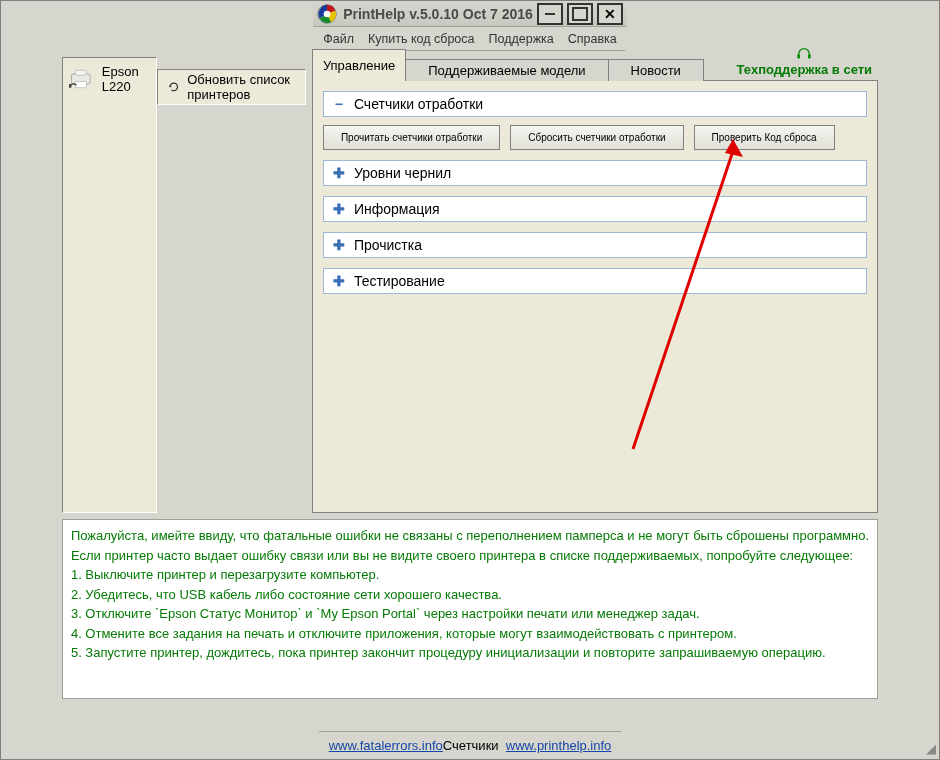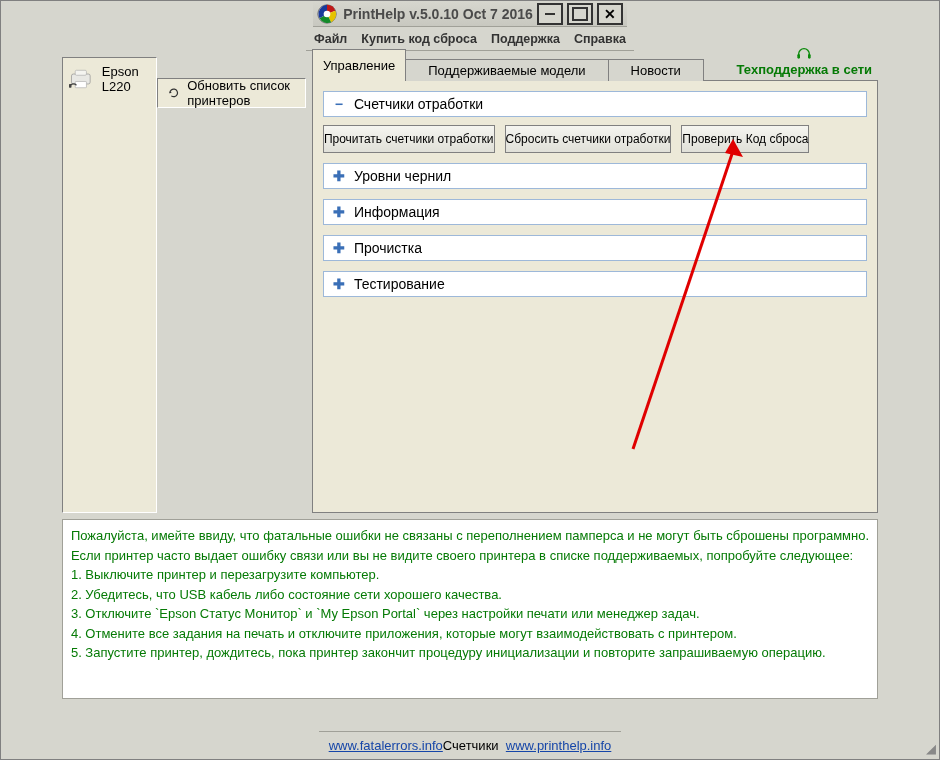--- a/index.html
+++ b/index.html
@@ -13,42 +13,42 @@
   .window { width:940px; height:760px; border:1px solid #808080; background:#d6d6ce; display:flex; flex-direction:column;align-items:center;}
   .titlebar { height:26px; background:linear-gradient(#d6d6ce,#c8c8c0); display:flex; align-items:center; padding:0 4px; border-bottom:1px solid #a0a098;}
   .title-text { font-size:14px; font-weight:bold; color:#4a4a4a; margin-left:6px;}
   .title-spacer{flex:1;}
   .win-btn { width:26px; height:22px; border:2px solid #333; margin-left:4px; display:flex; align-items:center; justify-content:center; background:#d6d6ce; font-weight:bold; font-size:14px;}
   .win-btn.min::after{content:""; display:block; width:10px; height:2px; background:#333;}
   .win-btn.max::after{content:""; display:block; width:12px; height:10px; border:2px solid #333;}
   .win-btn.close::after{content:"✕"; font-weight:bold;}
   .icon-logo { width:20px;height:20px; }
   .menubar { height:24px; display:flex; align-items:center; gap:14px; padding:0 8px; font-size:12.5px; color:#333; border-bottom:1px solid #a0a098; background:#d6d6ce;}
-  .menubar span{cursor:default;font-weight:bold;}
+  .menubar span{cursor:default;}
   .content-area { flex:1; padding:6px; background:#d6d6ce; display:flex; flex-direction:column; }
   .upper{display:flex; height:456px;}
   .left-panel{ width:244px; display:flex; flex-direction:row; margin-right:6px;}
   .printer-box{flex:1; border:1px solid #a0a098; border-right-color:#fff; border-bottom-color:#fff; border-left-color:#808080; border-top-color:#808080; background:#ece9d8; padding:6px;}
   .printer-row{display:flex; align-items:center; gap:8px;}
   .printer-icon{width:36px;height:30px;}
-  .refresh-btn{ height:30px; margin-top:21px; border:1px solid #808080; border-right-color:#fff; border-bottom-color:#fff; background:#ece9d8; display:flex; align-items:center; gap:8px; padding:0 10px; }
+  .refresh-btn{ height:36px; margin-top:12px; border:1px solid #808080; border-right-color:#fff; border-bottom-color:#fff; background:#ece9d8; display:flex; align-items:center; gap:8px; padding:0 10px; }
   .refresh-btn .ricon{width:18px;height:18px;}
   .right-panel{flex:1; display:flex; flex-direction:column;}
   .tabbar{display:flex; align-items:flex-end; height:24px;}
   .tab{ padding:3px 22px; border:1px solid #808080; border-bottom:none; background:#d6d6ce; font-size:13px; margin-right:-1px;}
   .tab.active{background:#ece9d8; position:relative; top:1px; padding:8px 10px; border-bottom:1px solid #ece9d8;}
   .tab-spacer{flex:1; border-bottom:1px solid #808080;}
   .support-link{ color:#057a05; font-weight:bold; padding:0 6px 3px 0; display:flex; align-items:center; gap:0; border-bottom:1px solid #808080;flex-direction:column;}
   .headset-icon{width:16px;height:16px;}
   .right-body{flex:1; border:1px solid #808080; border-top:none; background:#ece9d8; padding:10px; position:relative;}
   .accordion{ border:1px solid #9db8d9; background:#fff; display:flex; align-items:center; gap:8px; padding:4px 8px; font-size:14px; margin-top:10px;}
   .accordion:first-child{margin-top:0;}
   .acc-icon{color:#3a6fb7; font-weight:bold; width:14px; text-align:center;}
   .btn-row{display:flex; gap:10px; margin-top:8px;}
-  .pbtn{ border:1px solid #808080; background:linear-gradient(#f5f5f0,#e0e0d8); padding:6px 0; font-size:12px; }
+  .pbtn{ border:1px solid #808080; background:linear-gradient(#f5f5f0,#e0e0d8); padding:6px 17px; font-size:10px; }
   .arrow{position:absolute; left:310px; top:58px;}
   .log{height:180px; border:1px solid #a0a098; background:#fff; margin-top:6px; padding:6px 8px; font-size:13px; color:#057a05; line-height:1.5; overflow:hidden;}
   .statusbar{height:28px; border-top:1px solid #a0a098; background:#d6d6ce; display:flex; align-items:center; padding:0 10px; font-size:13px;}
   .statusbar a{color:#1646a8; text-decoration:underline;}
   .status-spacer{flex:1;}
   .grip{position:absolute; right:4px; bottom:4px; color:#888;}
 </style>
 </head>
 <body>
 

